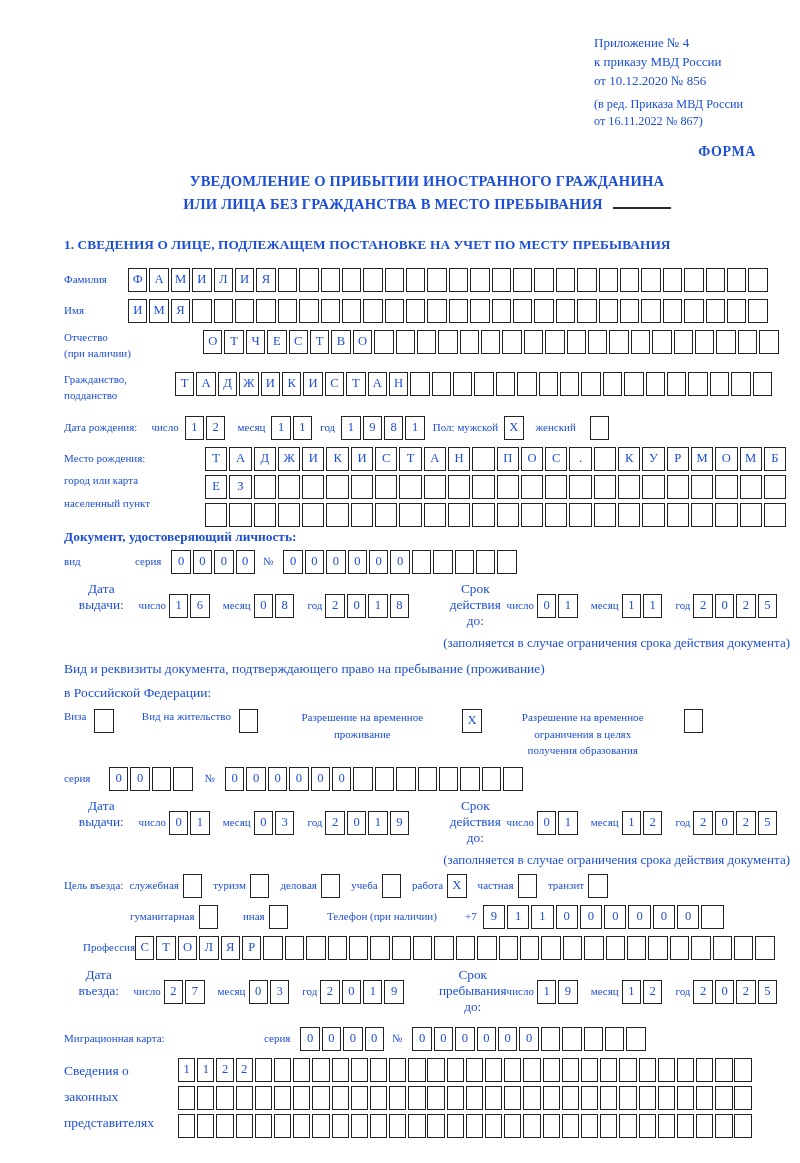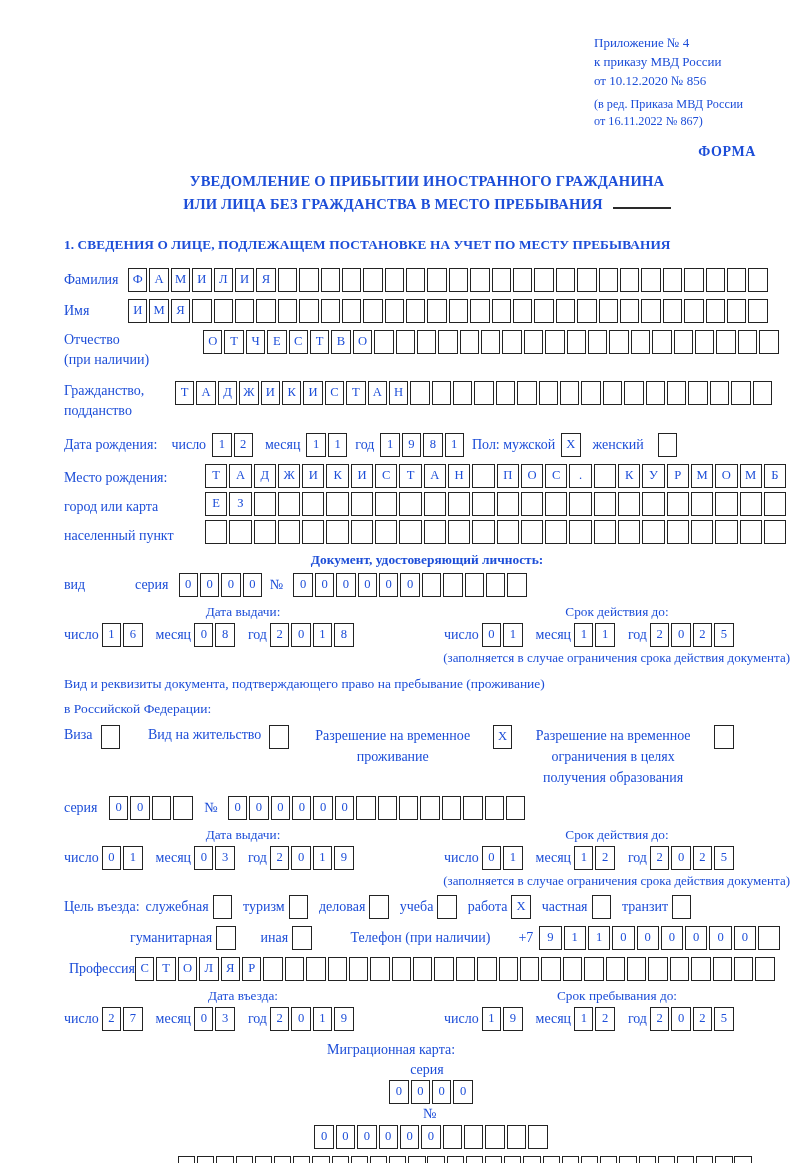--- a/index.html
+++ b/index.html
@@ -11,34 +11,34 @@
   
   .hdr{margin-left:auto;width:196px;font-size:13px;line-height:1.45;}
   .hdr .small{font-size:12.2px;margin-top:5px;line-height:1.4;}
   .forma{text-align:right;padding-right:34px;font-weight:bold;font-size:14px;margin-top:14px;letter-spacing:.6px;}
   .title{text-align:center;font-weight:bold;font-size:14.6px;line-height:1.62;margin-top:10px;letter-spacing:.2px;}
   .title-underline{display:inline-block;width:58px;border-bottom:2.4px solid #2a2a2a;margin-left:10px;height:13px;}
   .sec{font-weight:bold;font-size:13.3px;margin-top:20px;margin-bottom:15px;letter-spacing:.1px;}
   
   .row{display:flex;align-items:center;margin-bottom:7px;}
   .row.top{align-items:flex-start;}
-  .lbl{font-size:14px;flex-shrink:0;line-height:1.45;}
+  .lbl{font-size:11px;flex-shrink:0;line-height:1.45;}
   .cells{white-space:nowrap;line-height:0;flex-shrink:0;}
   .cell{
     display:inline-block;box-sizing:border-box;width:19.4px;height:24px;
     border:1.6px solid #232323;margin-right:2px;background:#fff;
     text-align:center;font-size:12.6px;line-height:20.5px;vertical-align:top;
   }
   .wide .cell{width:22.3px;}
   .tight .cell{width:17.3px;margin-right:1.9px;}
   .w-surname{width:64px;} .w-pat{width:139px;} .w-cit{width:111px;} .w-bp{width:141px;} .w-prof{width:71px;text-align:right;}
   .two-line span{display:block;}
   
   .dates{display:flex;margin-top:2px;}
-  .dcol{display:flex;flex-direction:column;}
+  .dcol{display:flex;flex-direction:row;}
   .dcol.left{width:358px;}
   .dcol.right{flex:1;padding-left:22px;}
   .dhead{font-size:13.3px;text-align:center;margin-bottom:3px;}
   .drow{display:flex;align-items:center;}
   .drow .lbl{margin-right:3px;}
   .drow .cells{margin-right:11px;}
   .dnote{font-size:13px;text-align:right;margin-top:3px;margin-bottom:6px;}
   .intro{font-size:13.5px;line-height:1.8;}
   
   .opts{display:flex;align-items:flex-start;margin-top:4px;margin-bottom:8px;}
@@ -126,21 +126,21 @@
       <span style="display:block">город или карта</span>
       <span style="display:block">населенный пункт</span>
     </span>
     <span>
       <span class="cells wide" style="display:block;margin-bottom:4px;"><span class="cell">Т</span><span class="cell">А</span><span class="cell">Д</span><span class="cell">Ж</span><span class="cell">И</span><span class="cell">К</span><span class="cell">И</span><span class="cell">С</span><span class="cell">Т</span><span class="cell">А</span><span class="cell">Н</span><span class="cell"></span><span class="cell">П</span><span class="cell">О</span><span class="cell">С</span><span class="cell">.</span><span class="cell"></span><span class="cell">К</span><span class="cell">У</span><span class="cell">Р</span><span class="cell">М</span><span class="cell">О</span><span class="cell">М</span><span class="cell">Б</span></span>
       <span class="cells wide" style="display:block;margin-bottom:4px;"><span class="cell">Е</span><span class="cell">З</span><span class="cell"></span><span class="cell"></span><span class="cell"></span><span class="cell"></span><span class="cell"></span><span class="cell"></span><span class="cell"></span><span class="cell"></span><span class="cell"></span><span class="cell"></span><span class="cell"></span><span class="cell"></span><span class="cell"></span><span class="cell"></span><span class="cell"></span><span class="cell"></span><span class="cell"></span><span class="cell"></span><span class="cell"></span><span class="cell"></span><span class="cell"></span><span class="cell"></span></span>
       <span class="cells wide" style="display:block;"><span class="cell"></span><span class="cell"></span><span class="cell"></span><span class="cell"></span><span class="cell"></span><span class="cell"></span><span class="cell"></span><span class="cell"></span><span class="cell"></span><span class="cell"></span><span class="cell"></span><span class="cell"></span><span class="cell"></span><span class="cell"></span><span class="cell"></span><span class="cell"></span><span class="cell"></span><span class="cell"></span><span class="cell"></span><span class="cell"></span><span class="cell"></span><span class="cell"></span><span class="cell"></span><span class="cell"></span></span>
     </span>
   </div>
 
-  <div style="text-align:center;font-weight:bold;font-size:13.4px;margin:2px 0 5px;">Документ, удостоверяющий личность:</div>
+  <div style="font-weight:bold;font-size:13.4px;margin:2px 0 5px;">Документ, удостоверяющий личность:</div>
 
   <div class="row">
     <span class="lbl" style="width:51px;">вид</span>
     <span class="lbl ml20">серия</span>
     <span class="cells ml10"><span class="cell">0</span><span class="cell">0</span><span class="cell">0</span><span class="cell">0</span></span>
     <span class="lbl ml6">№</span>
     <span class="cells ml10"><span class="cell">0</span><span class="cell">0</span><span class="cell">0</span><span class="cell">0</span><span class="cell">0</span><span class="cell">0</span><span class="cell"></span><span class="cell"></span><span class="cell"></span><span class="cell"></span><span class="cell"></span></span>
   </div>
 
   <div class="dates">
@@ -303,21 +303,21 @@
         <span class="lbl">число</span>
         <span class="cells"><span class="cell">1</span><span class="cell">9</span></span>
         <span class="lbl">месяц</span>
         <span class="cells"><span class="cell">1</span><span class="cell">2</span></span>
         <span class="lbl">год</span>
         <span class="cells"><span class="cell">2</span><span class="cell">0</span><span class="cell">2</span><span class="cell">5</span></span>
       </div>
     </div>
   </div>
 
-  <div class="row" style="margin-top:9px;flex-direction:column;">
+  <div class="row" style="margin-top:9px;">
     <span class="lbl" style="width:200px;">Миграционная карта:</span>
     <span class="lbl">серия</span>
     <span class="cells ml10"><span class="cell">0</span><span class="cell">0</span><span class="cell">0</span><span class="cell">0</span></span>
     <span class="lbl ml6">№</span>
     <span class="cells ml10"><span class="cell">0</span><span class="cell">0</span><span class="cell">0</span><span class="cell">0</span><span class="cell">0</span><span class="cell">0</span><span class="cell"></span><span class="cell"></span><span class="cell"></span><span class="cell"></span><span class="cell"></span></span>
   </div>
 
   <div class="rep">
     <span class="rep-labels">
       <span>Сведения о</span>

